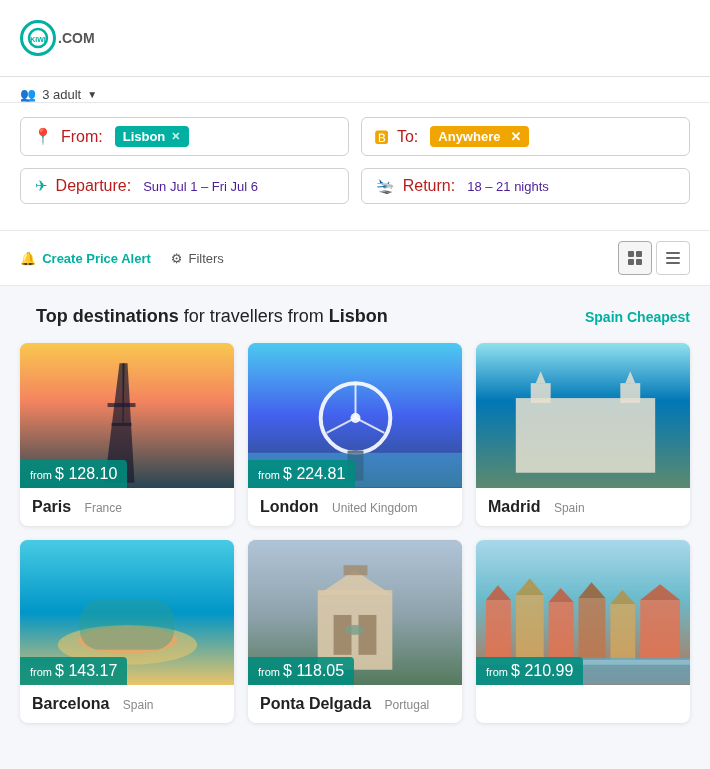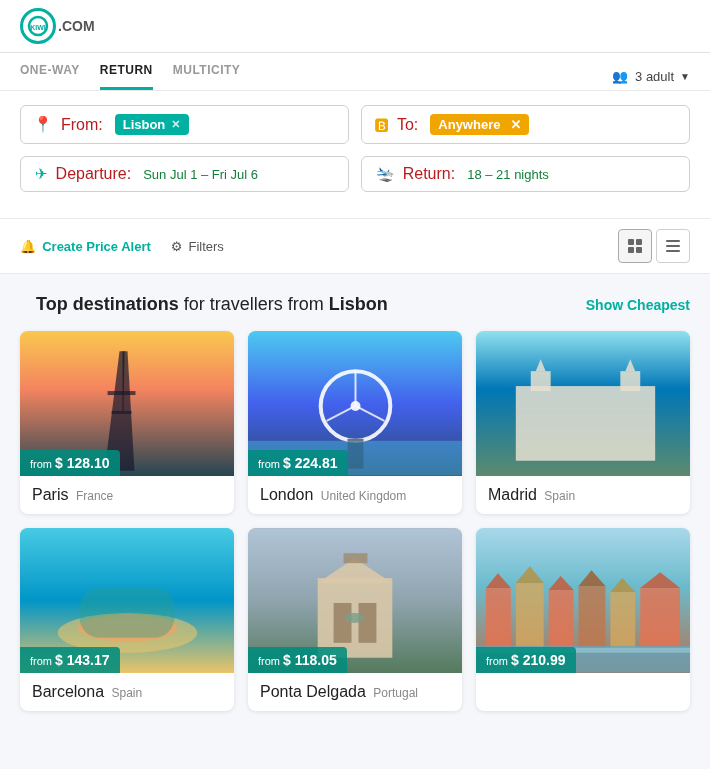--- a/index.html
+++ b/index.html
@@ -1,19 +1,19 @@
 <!DOCTYPE html>
 <html><head>
   <meta charset="utf-8">
   <style>
     * { box-sizing: border-box; margin: 0; padding: 0; }
     body { font-family: 'Segoe UI', Arial, sans-serif; background: #f5f7fa; width: 710px; min-height: 769px; }
 
     
-    .header { background: #fff; border-bottom: 1px solid #e0e0e0; padding: 8px 20px; display: flex; align-items: center; }
+    .header { background: #fff; border-bottom: 1px solid #e0e0e0; padding: 20px 20px; display: flex; align-items: center; }
     .logo { display: flex; align-items: center; }
     .logo-circle { width: 36px; height: 36px; border-radius: 50%; border: 3px solid #00b0a0; display: flex; align-items: center; justify-content: center; }
     .logo-com { color: #555; font-size: 14px; font-weight: 700; margin-left: 2px; }
 
     
     .trip-nav { background: #fff; padding: 10px 20px 0; border-bottom: 1px solid #e8e8e8; display: flex; align-items: center; justify-content: space-between; }
     .trip-types { display: flex; gap: 20px; }
     .trip-type { font-size: 12px; font-weight: 600; color: #999; text-transform: uppercase; padding-bottom: 10px; cursor: pointer; border-bottom: 3px solid transparent; letter-spacing: 0.5px; }
     .trip-type.active { color: #222; border-bottom: 3px solid #00b0a0; }
     .passengers { font-size: 13px; color: #444; display: flex; align-items: center; gap: 6px; cursor: pointer; }
@@ -22,21 +22,21 @@
     .search-form { background: #fff; padding: 14px 20px; border-bottom: 1px solid #e8e8e8; }
     .form-row { display: flex; gap: 12px; margin-bottom: 12px; }
     .form-field { flex: 1; border: 1.5px solid #d0d0d0; border-radius: 6px; padding: 8px 12px; display: flex; align-items: center; gap: 8px; background: #fff; }
     .field-label { font-size: 16px; color: #b91c1c; margin-right: 4px; }
     .field-tag { background: #00b0a0; color: #fff; border-radius: 4px; padding: 3px 8px; font-size: 13px; font-weight: 600; display: flex; align-items: center; gap: 6px; }
     .field-tag .close-btn { cursor: pointer; font-size: 11px; opacity: 0.8; }
     .field-tag-anywhere { background: #f0a500; color: #fff; border-radius: 4px; padding: 3px 8px; font-size: 13px; font-weight: 600; display: flex; align-items: center; gap: 10px; }
     .field-icon { color: #00b0a0; font-size: 16px; }
     .field-icon-orange { color: #f0a500; font-size: 16px; }
     .date-field { flex: 1; border: 1.5px solid #d0d0d0; border-radius: 6px; padding: 8px 14px; display: flex; align-items: center; gap: 8px; background: #fff; }
-    .date-text { font-size: 13px; color: #15803d; }
+    .date-text { font-size: 13px; color: #4c1d95; }
     .date-icon { color: #00b0a0; font-size: 15px; }
 
     
     .toolbar { background: #fff; padding: 10px 20px; display: flex; align-items: center; justify-content: space-between; border-bottom: 1px solid #e8e8e8; }
     .toolbar-left { display: flex; align-items: center; gap: 20px; }
     .price-alert { color: #00b0a0; font-size: 13px; font-weight: 600; display: flex; align-items: center; gap: 6px; cursor: pointer; }
     .filters-btn { color: #555; font-size: 13px; font-weight: 500; display: flex; align-items: center; gap: 6px; cursor: pointer; }
     .view-toggle { display: flex; gap: 4px; }
     .view-btn { width: 34px; height: 34px; border: 1.5px solid #d0d0d0; border-radius: 4px; display: flex; align-items: center; justify-content: center; cursor: pointer; background: #fff; color: #666; font-size: 16px; }
     .view-btn.active { border-color: #aaa; background: #f5f5f5; }
@@ -47,24 +47,24 @@
     .section-title strong { font-weight: 700; }
     .show-cheapest { color: #00b0a0; font-size: 14px; font-weight: 600; cursor: pointer; }
 
     
     .dest-grid { display: grid; grid-template-columns: repeat(3, 1fr); gap: 14px; }
     .dest-card { background: #fff; border-radius: 8px; overflow: hidden; box-shadow: 0 1px 4px rgba(0,0,0,0.1); cursor: pointer; }
     .card-img-wrap { position: relative; height: 145px; overflow: hidden; }
     .card-img { width: 100%; height: 100%; object-fit: cover; display: block; }
     .price-badge { position: absolute; bottom: 0; left: 0; background: rgba(0,140,125,0.88); color: #fff; padding: 5px 10px; font-size: 12px; font-weight: 600; border-radius: 0 4px 0 0; }
     .price-badge .from { font-weight: 400; font-size: 11px; }
-    .price-badge .amount { font-size: 14px; font-weight: 700; }
+    .price-badge .amount { font-size: 16px; font-weight: 400; }
     .card-info { padding: 10px 12px; }
-    .card-city { font-size: 16px; font-weight: 400; color: #222; }
-    .card-country { font-size: 12px; color: #888; font-weight: 400; margin-left: 3px; }
+    .card-city { font-size: 16px; font-weight: 700; color: #222; }
+    .card-country { font-size: 12px; color: #888; font-weight: 400; margin-left: 9px; }
 
     
     .img-paris { background: linear-gradient(180deg, #f9c74f 0%, #f4845f 40%, #264653 100%); }
     .img-london { background: linear-gradient(180deg, #4cc9f0 0%, #4361ee 50%, #2b4970 100%); }
     .img-madrid { background: linear-gradient(180deg, #90e0ef 0%, #0077b6 40%, #5c8a6e 100%); }
     .img-barcelona { background: linear-gradient(180deg, #48cae4 0%, #0096c7 50%, #e9c46a 100%); }
     .img-ponta { background: linear-gradient(180deg, #adb5bd 0%, #90a4ae 50%, #557a5e 100%); }
     .img-amsterdam { background: linear-gradient(180deg, #a8d8ea 0%, #6bbbcc 40%, #b5714e 100%); }
   </style>
 </head>
@@ -76,25 +76,20 @@
       <svg width="22" height="22" viewBox="0 0 22 22">
         <circle cx="11" cy="11" r="9" fill="none" stroke="#00b0a0" stroke-width="2.5"></circle>
         <text x="11" y="15" text-anchor="middle" font-size="7" font-weight="700" fill="#00b0a0">KIWI</text>
       </svg>
     </div>
     <span class="logo-com">.COM</span>
   </div>
 </div>
 
 <div class="trip-nav">
-  <div class="trip-types">
-    <span class="trip-type">ONE-WAY</span>
-    <span class="trip-type active">RETURN</span>
-    <span class="trip-type">MULTICITY</span>
-  </div>
   <div class="passengers">
     <span>👥</span>
     <span>3 adult</span>
     <span style="font-size:10px;">▼</span>
   </div>
 </div>
 
 <div class="search-form">
   <div class="form-row">
 
@@ -162,21 +157,21 @@
   </div>
 </div>
 
 <div class="content">
   <div class="section-title">
     <span>
       <strong>Top destinations</strong>
       <span> for travellers from </span>
       <strong>Lisbon</strong>
     </span>
-    <span class="show-cheapest">Show Cheapest</span>
+    <span class="show-cheapest">Spain Cheapest</span>
   </div>
 
   <div class="dest-grid">
 
     <div class="dest-card">
       <div class="card-img-wrap">
         <div class="card-img img-paris">
           <svg width="100%" height="145" viewBox="0 0 215 145">
             <defs>
               <linearGradient id="g-paris" x1="0" y1="0" x2="0" y2="1">

